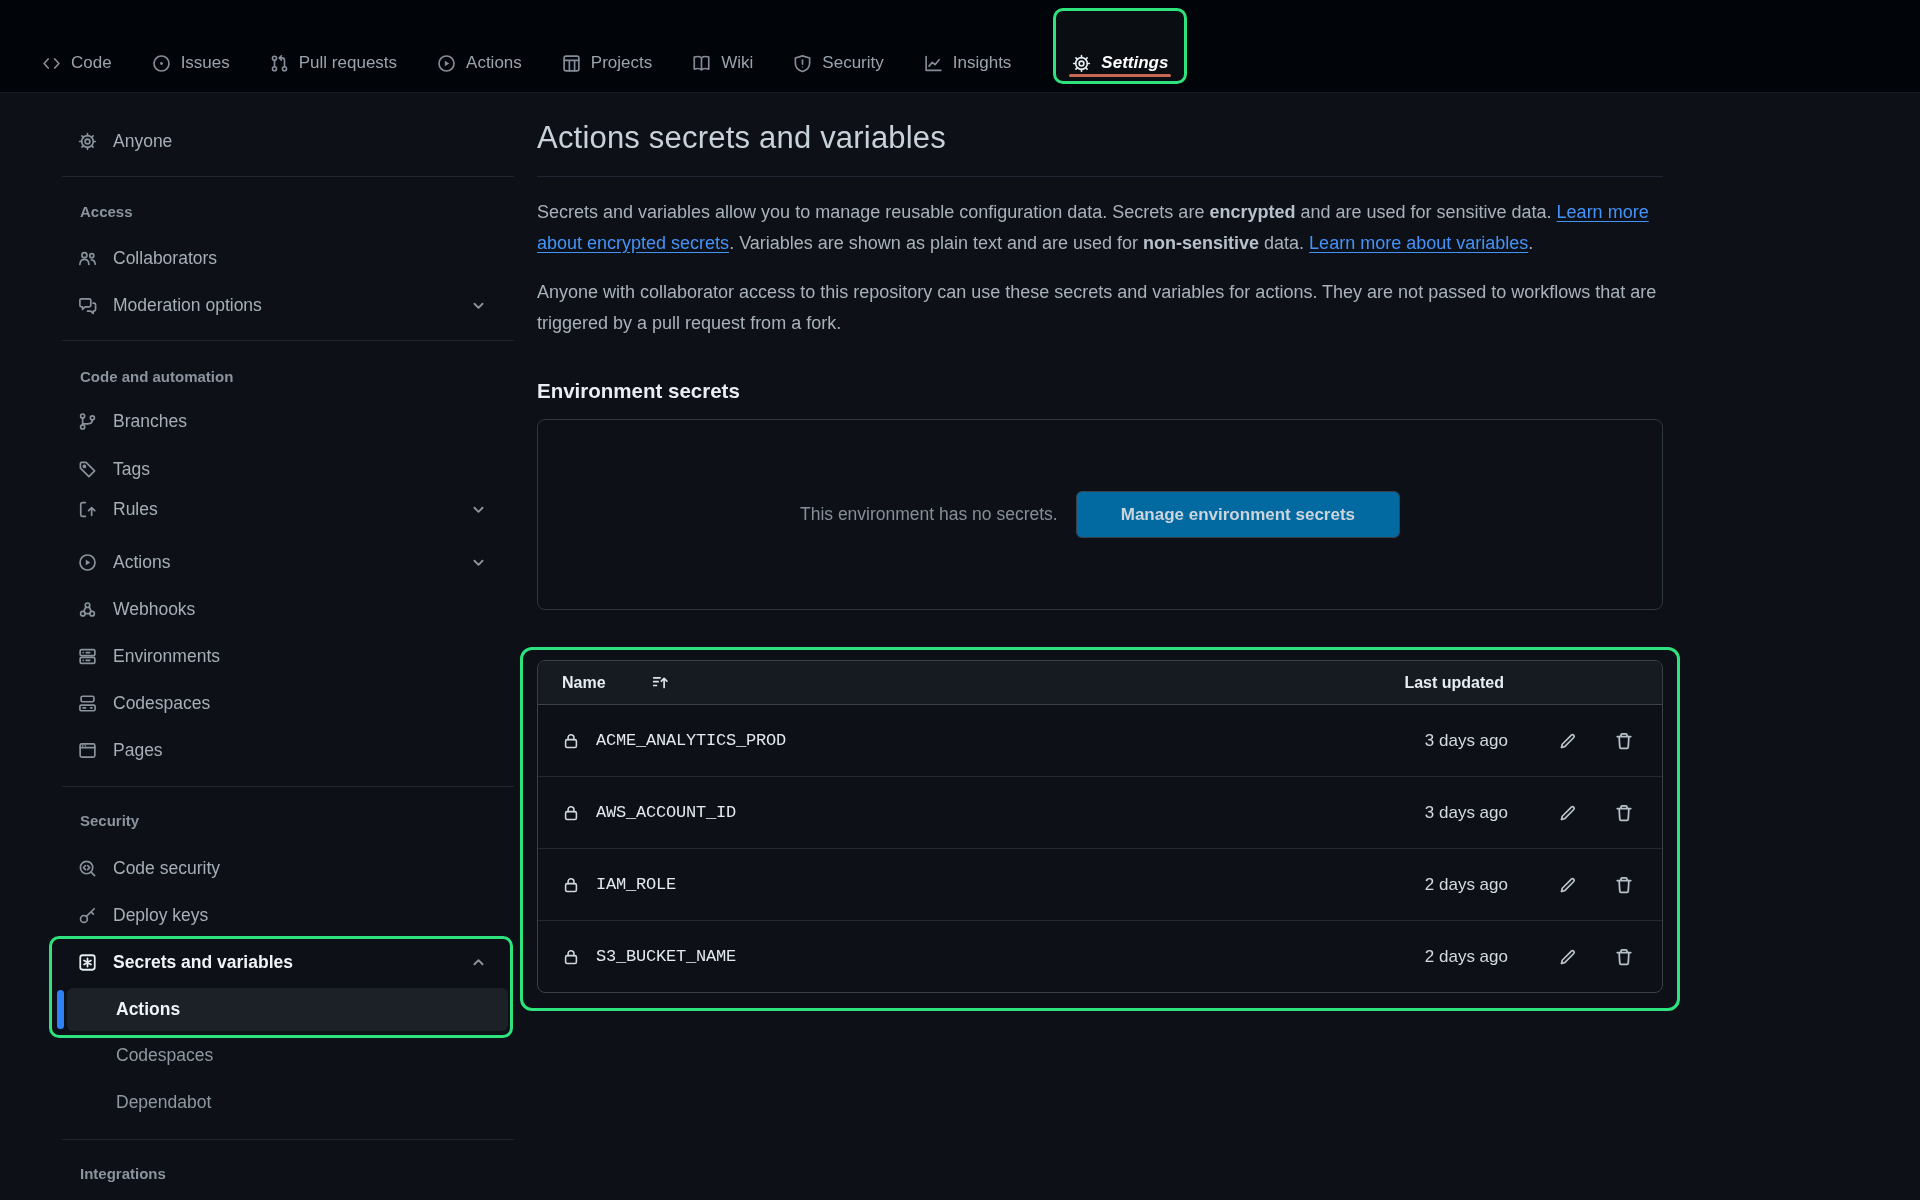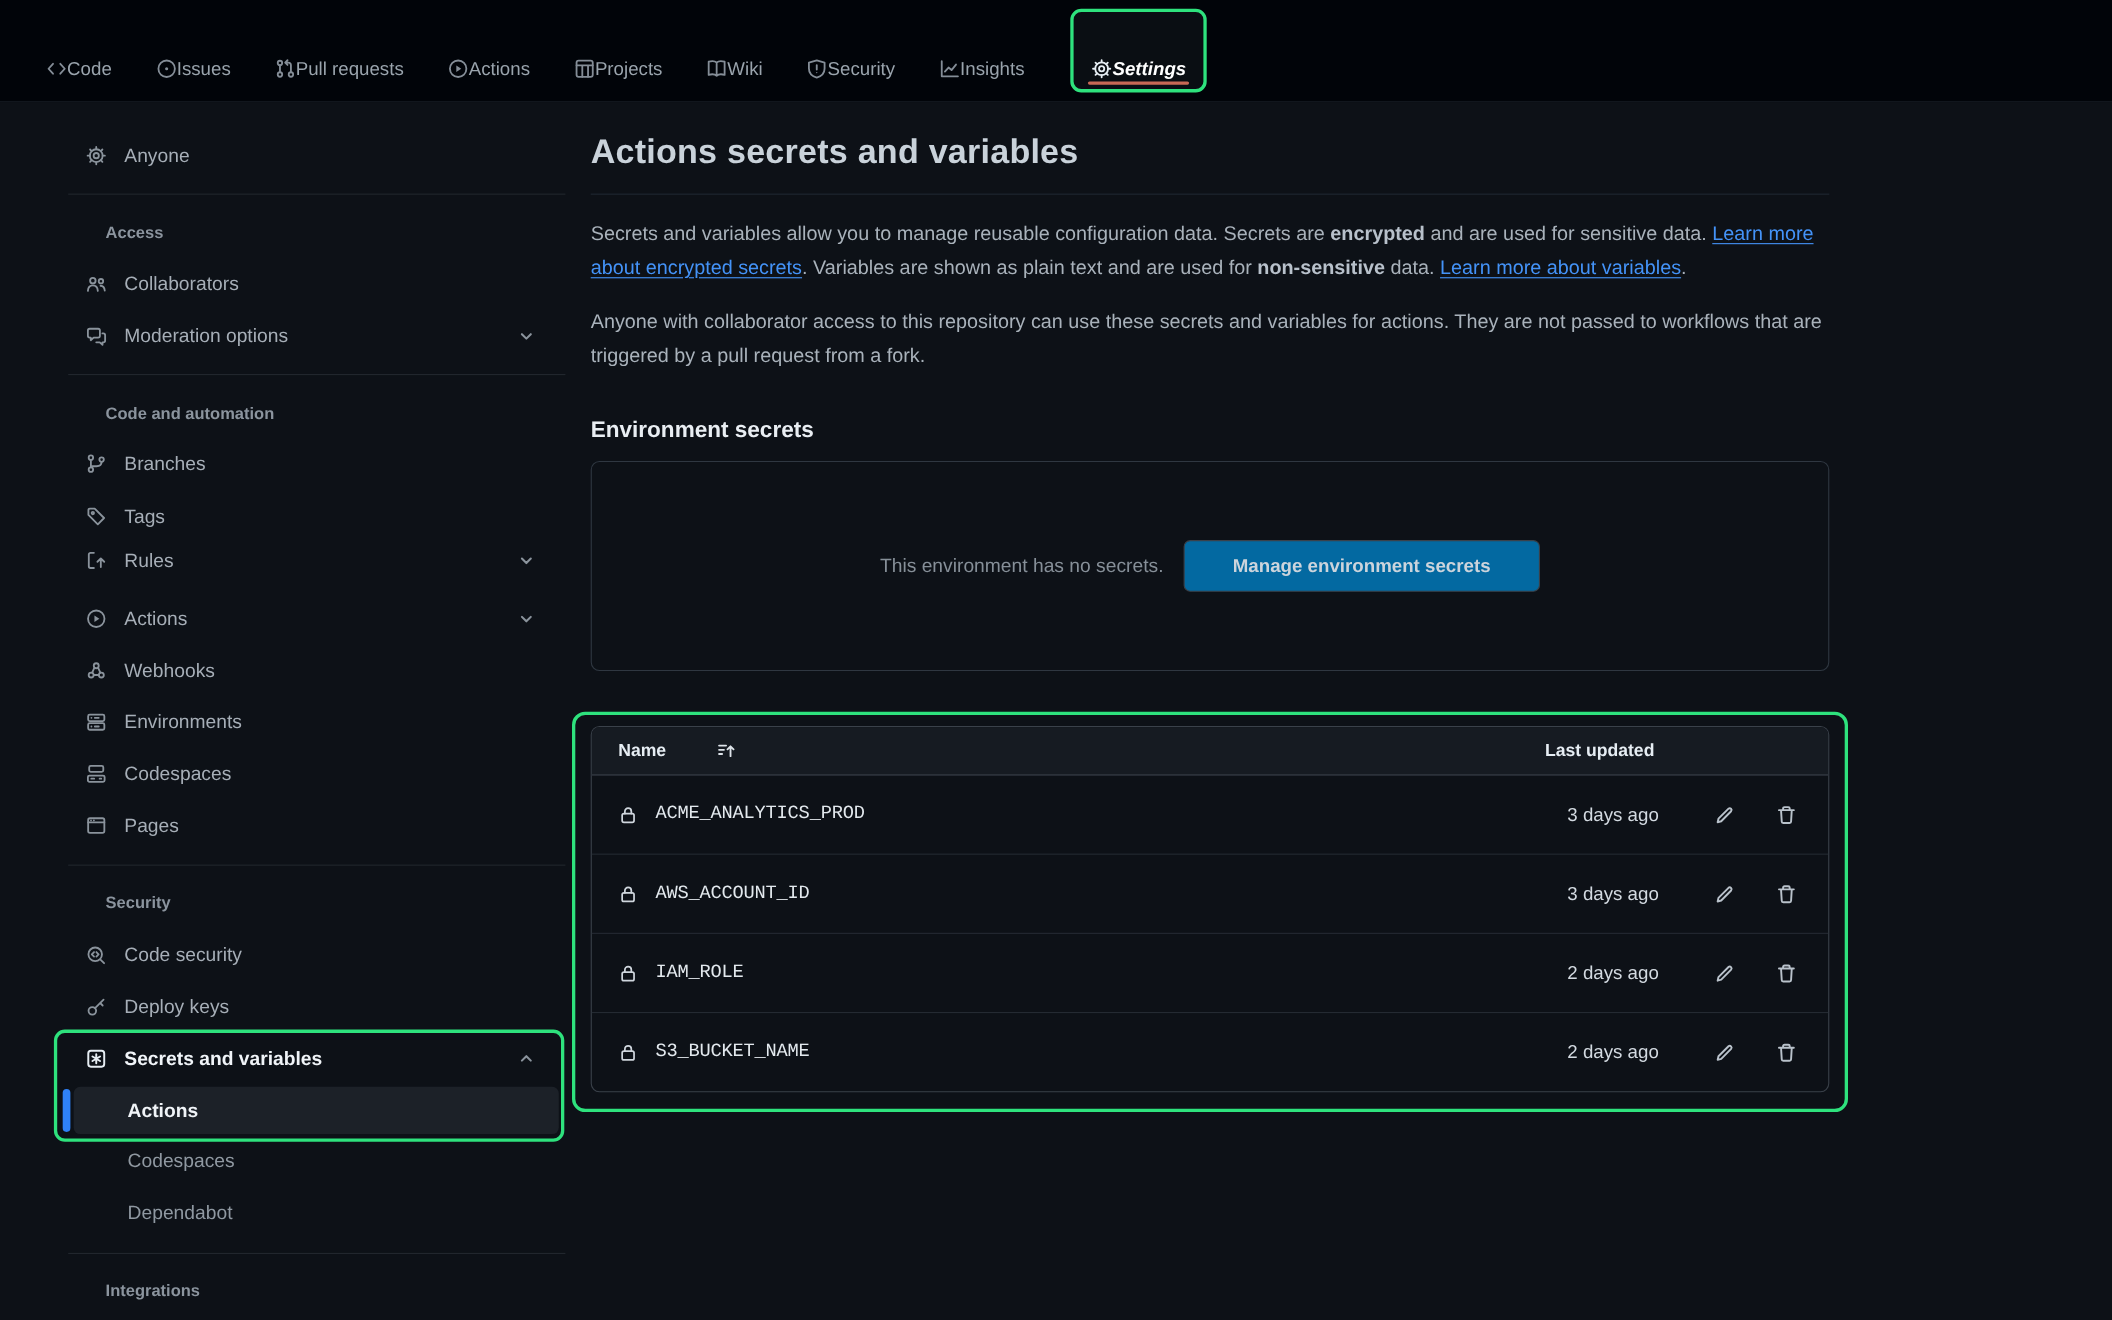--- a/index.html
+++ b/index.html
@@ -4,51 +4,51 @@
 <style>
   html,body{margin:0;padding:0;background:#0d1117;}
   .page{position:relative;width:1920px;height:1200px;background:#0d1117;overflow:hidden;
         font-family:"Liberation Sans",sans-serif;-webkit-font-smoothing:antialiased;}
   svg{display:block;width:100%;height:100%;stroke:currentColor;fill:none;stroke-width:1.4;
       stroke-linecap:round;stroke-linejoin:round;}
 
   
   .nav{position:absolute;top:0;left:0;right:0;height:92px;background:#010409;
        display:flex;align-items:center;padding-left:42px;gap:40px;border-bottom:1px solid #161c24;}
-  .nav-item{display:flex;color:#9aa4ad;font-size:17px;cursor:pointer;white-space:nowrap;margin-top:34px;}
+  .nav-item{display:flex;align-items:center;gap:10px;color:#9aa4ad;font-size:17px;cursor:pointer;white-space:nowrap;margin-top:34px;}
   .nicon{width:19px;height:19px;flex:none;color:#848d97;}
   .settings-box{border:3px solid #2ee27d;border-radius:10px;height:70px;padding:0 16px;
                 display:flex;align-items:center;position:relative;background:#0a0e13;margin-left:2px;font-style:italic;}
   .settings-box .nav-item{color:#ffffff;font-weight:700;}
   .settings-box .nicon{color:#e6edf3;}
   .settings-underline{position:absolute;left:13px;right:13px;bottom:4px;height:3px;border-radius:2px;
                       background:#f78166;opacity:.8;}
 
   
   .sidebar{position:absolute;left:62px;top:92px;width:452px;height:1108px;}
   .srow{position:absolute;left:0;width:100%;height:38px;display:flex;align-items:center;gap:16px;
         padding-left:16px;box-sizing:border-box;color:#a6aeb7;font-size:17.5px;cursor:pointer;}
   .srow.sub{padding-left:54px;color:#8f98a1;}
-  .shead{position:absolute;left:16px;width:100%;height:38px;display:flex;align-items:center;
+  .shead{position:absolute;left:0;width:100%;height:38px;display:flex;align-items:center;
          padding-left:18px;box-sizing:border-box;color:#8b949e;font-size:15px;font-weight:700;}
   .sdiv{position:absolute;left:0;right:0;height:1px;background:#21262d;}
   .sicon{width:19px;height:19px;flex:none;color:#8a939c;}
   .chev{width:17px;height:17px;flex:none;color:#8a939c;margin-left:auto;margin-right:27px;}
   .sv-row{color:#f0f4f8;font-weight:700;}
   .sv-row .sicon{color:#e6edf3;}
   .active-subrow{position:absolute;left:5px;width:441px;height:43px;top:896px;background:#1c2128;
                  border-radius:6px;display:flex;align-items:center;padding-left:49px;box-sizing:border-box;
                  color:#f0f4f8;font-size:17.5px;font-weight:600;cursor:pointer;}
   .active-bar{position:absolute;left:-5px;top:898px;width:7px;height:39px;border-radius:4px;background:#2f81f7;}
   .sidebar-annotation{position:absolute;left:-13px;top:844px;width:458px;height:96px;border:3px solid #2ee27d;
                       border-radius:10px;pointer-events:none;z-index:3;}
 
   
   .main{position:absolute;left:537px;top:92px;width:1126px;}
-  .page-title{margin:28px 0 0;font-size:31px;font-weight:700;color:#c9d2da;letter-spacing:.2px;}
+  .page-title{margin:28px 0 0;font-size:31px;font-weight:400;color:#c9d2da;letter-spacing:.2px;}
   .title-hr{margin-top:20px;height:1px;background:#202732;}
   .desc{margin-top:20px;font-size:18px;line-height:31px;color:#a9b2bb;}
   .desc b{color:#b8c1cb;}
   .link{color:#4493f8;text-decoration:underline;text-underline-offset:3px;cursor:pointer;}
   .note{margin-top:12px;font-size:18px;line-height:31px;color:#a9b2bb;}
   .tabnav{margin-top:36px;display:flex;border-bottom:1px solid #3a414a;}
   .tab{padding:14px 28px;font-size:17px;color:#8b949e;cursor:pointer;}
   .tab.active{border:1px solid #3a414a;border-bottom:1px solid #0d1117;margin-bottom:-1px;
               border-radius:8px 8px 0 0;color:#e6edf3;font-weight:500;background:#0d1117;}
   .sec-title{margin-top:40px;font-size:20.5px;font-weight:700;color:#e9eef3;}

